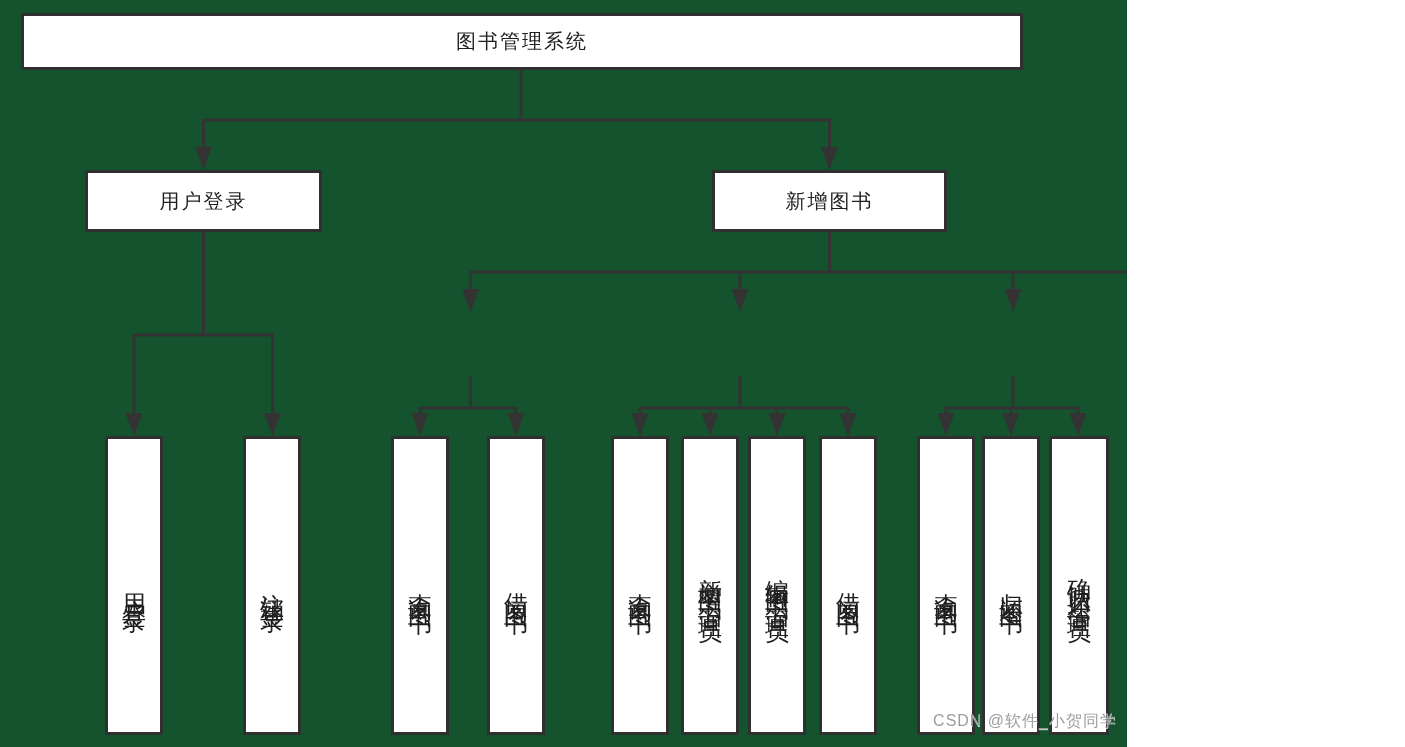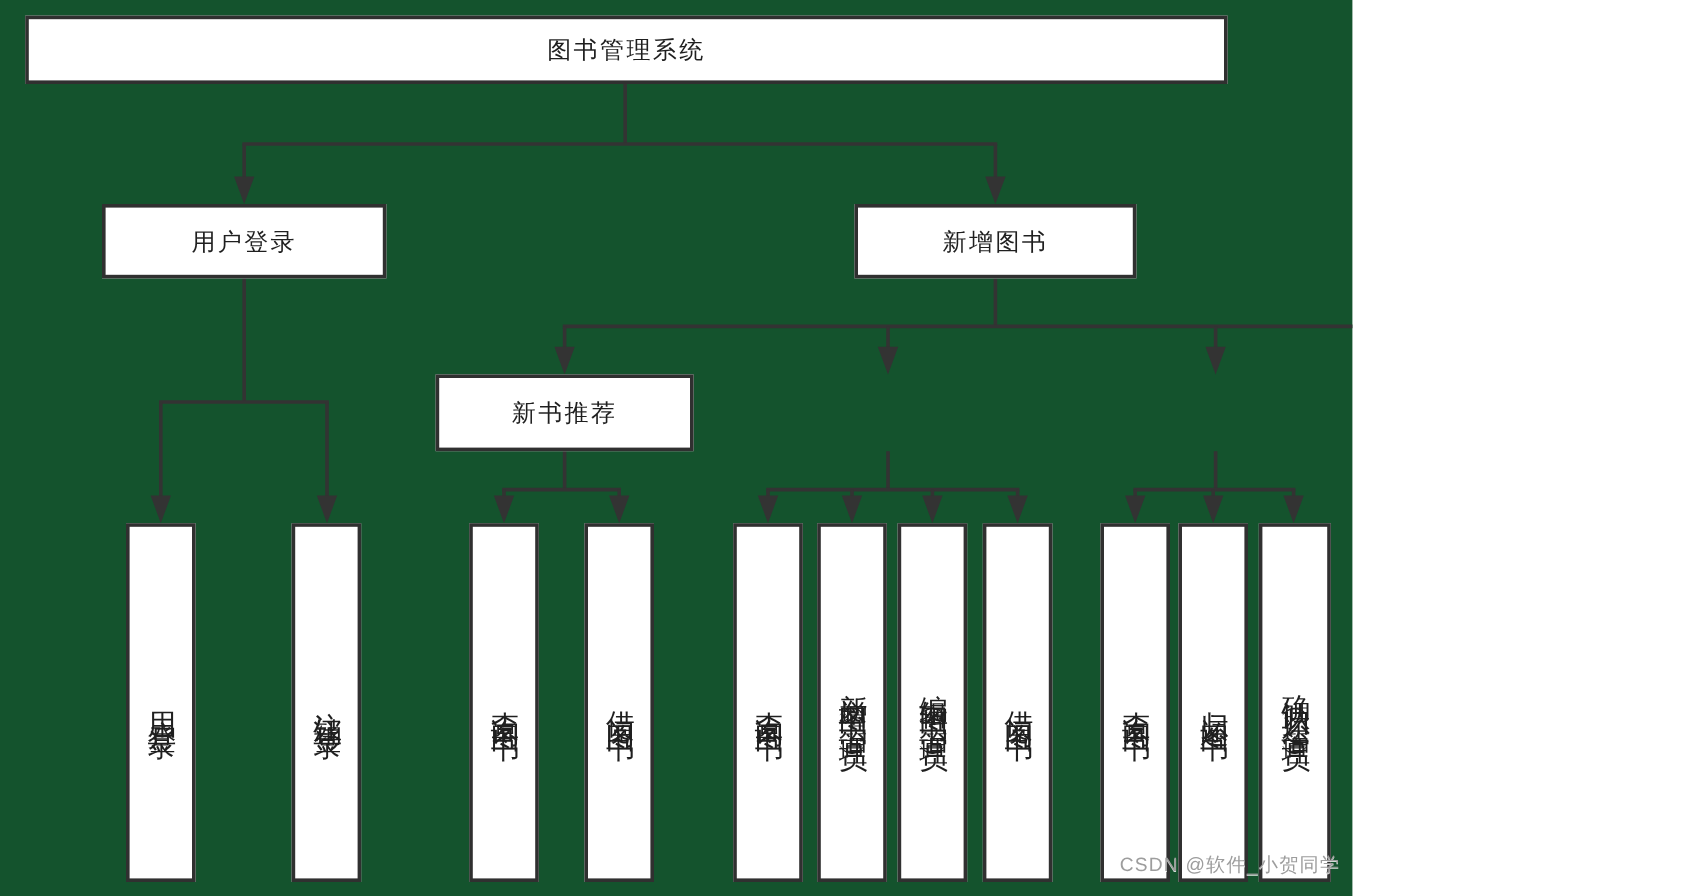--- a/index.html
+++ b/index.html
@@ -115,23 +115,20 @@
     <span>图书管理系统</span>
   </div>
 
   <div class="box h" style="left:85px; top:170px; width:237px; height:62px">
     <span>用户登录</span>
   </div>
   <div class="box h" style="left:712px; top:170px; width:235px; height:62px">
     <span>新增图书</span>
   </div>
 
-  <div class="box h" style="left:363px; top:312px; width:215px; height:64px">
-    <span>新书推荐</span>
-  </div>
 
   <div class="box v" style="left:105px; top:436px; width:58px; height:299px">
     <span>用户登录</span>
   </div>
   <div class="box v" style="left:243px; top:436px; width:58px; height:299px">
     <span>注销登录</span>
   </div>
 
   <div class="box v" style="left:391px; top:436px; width:58px; height:299px">
     <span>查询图书</span>

